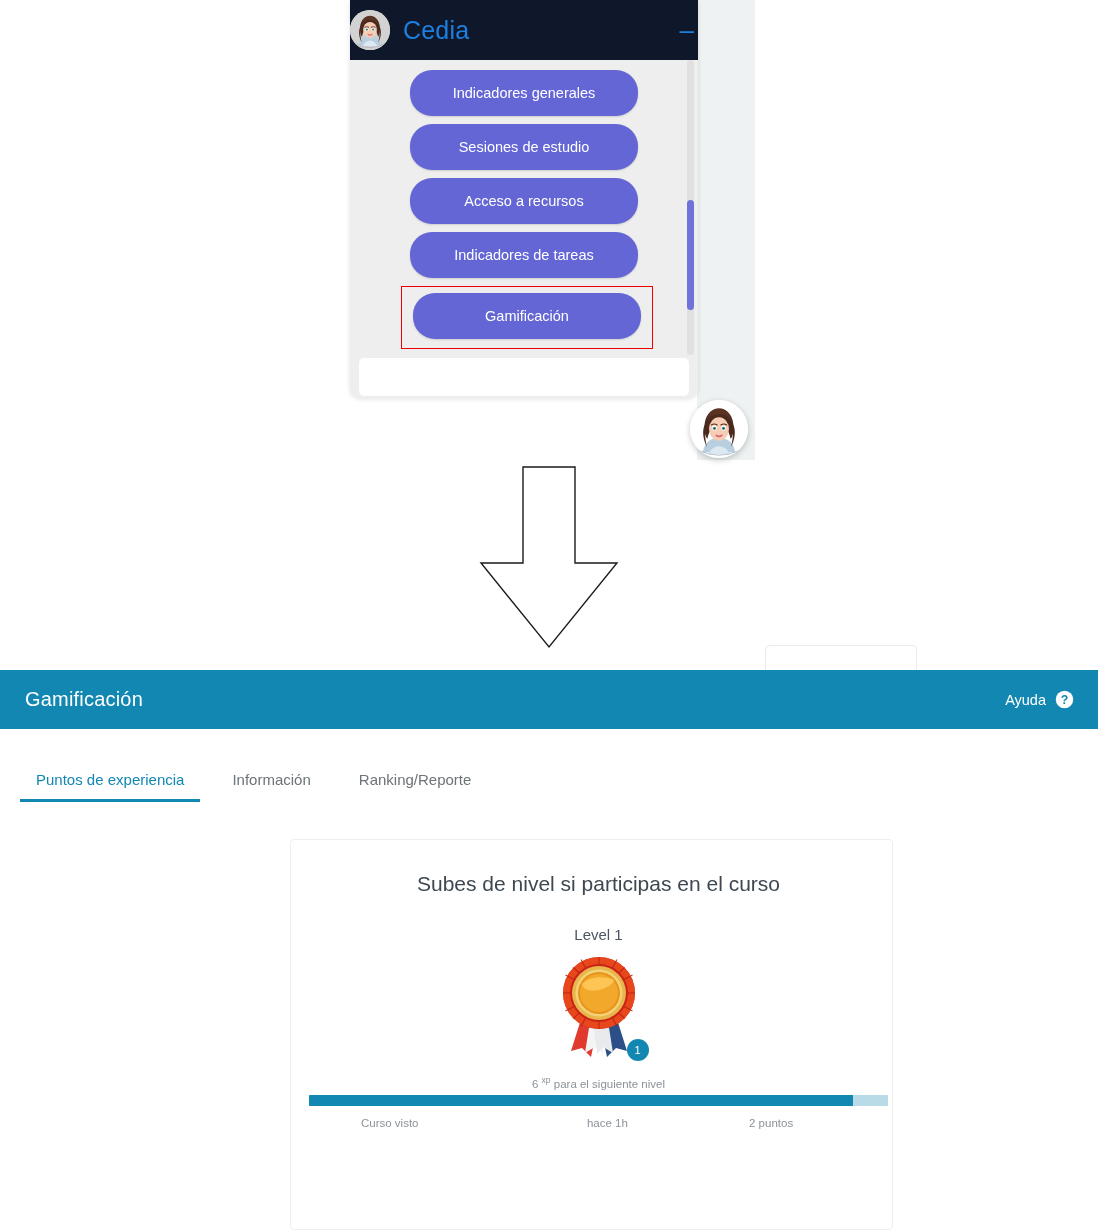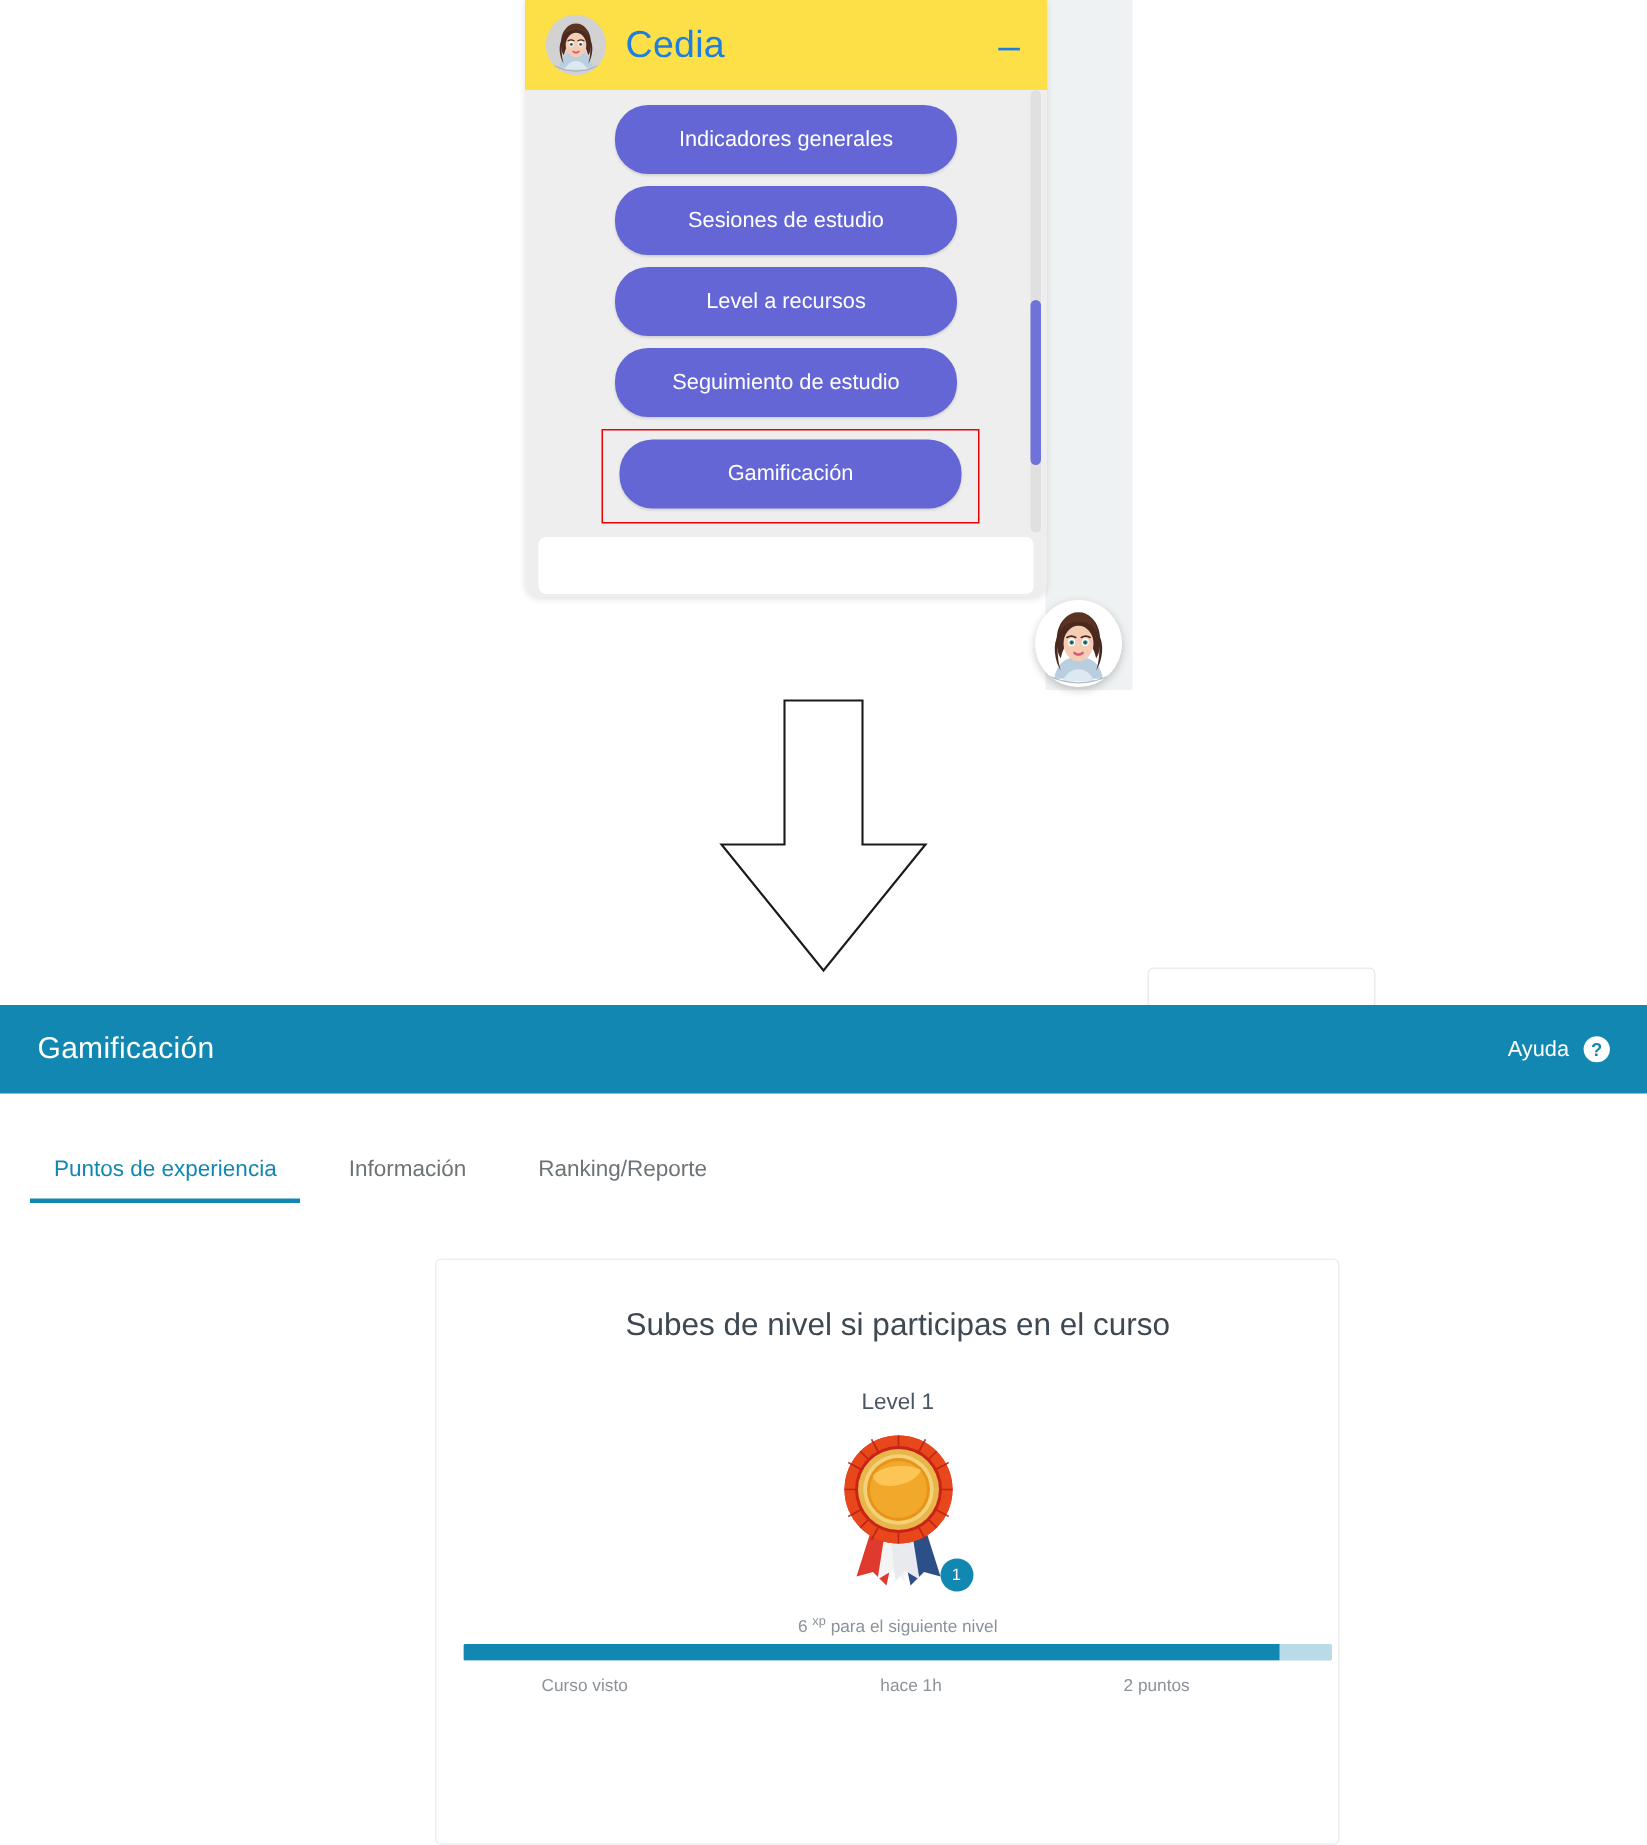--- a/index.html
+++ b/index.html
@@ -34,25 +34,25 @@
     background: #eeeeee;
     border-radius: 0 0 10px 10px;
     box-shadow: 0 1px 5px rgba(0,0,0,0.12);
     overflow: hidden;
   }
   #chat-header {
     position: absolute;
     left: 0; top: 0;
     width: 348px;
     height: 60px;
-    background: #fde047;
+    background: #0f172a;
     border-radius: 0 0 0 0;
     display: flex;
     align-items: center;
-    padding: 0 14px;
+    padding: 0 0;
     box-sizing: border-box;
   }
   #chat-header-avatar {
     width: 40px; height: 40px;
     border-radius: 50%;
     overflow: hidden;
     flex: 0 0 auto;
     background: #cfcfcf;
   }
   #chat-title {
@@ -378,25 +378,25 @@
 
       <div class="chat-option-wrap">
         <button class="chat-option-btn">Indicadores generales</button>
       </div>
 
       <div class="chat-option-wrap">
         <button class="chat-option-btn">Sesiones de estudio</button>
       </div>
 
       <div class="chat-option-wrap">
-        <button class="chat-option-btn">Level a recursos</button>
+        <button class="chat-option-btn">Acceso a recursos</button>
       </div>
 
       <div class="chat-option-wrap">
-        <button class="chat-option-btn">Seguimiento de estudio</button>
+        <button class="chat-option-btn">Indicadores de tareas</button>
       </div>
 
       <div class="chat-option-wrap highlighted">
         <button class="chat-option-btn">Gamificación</button>
       </div>
 
     </div>
   </div>
 
   <div id="chat-scrollbar-track">

